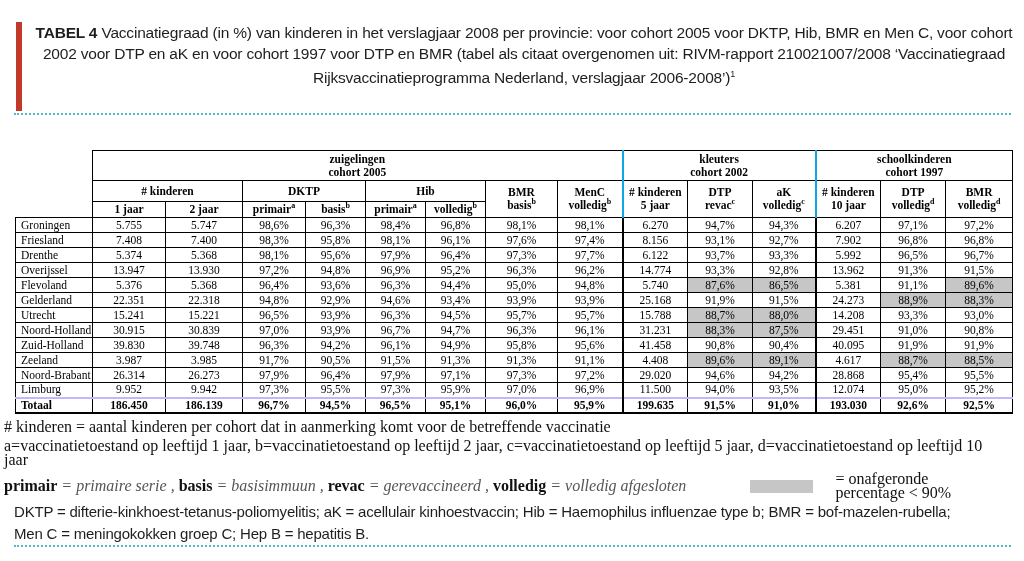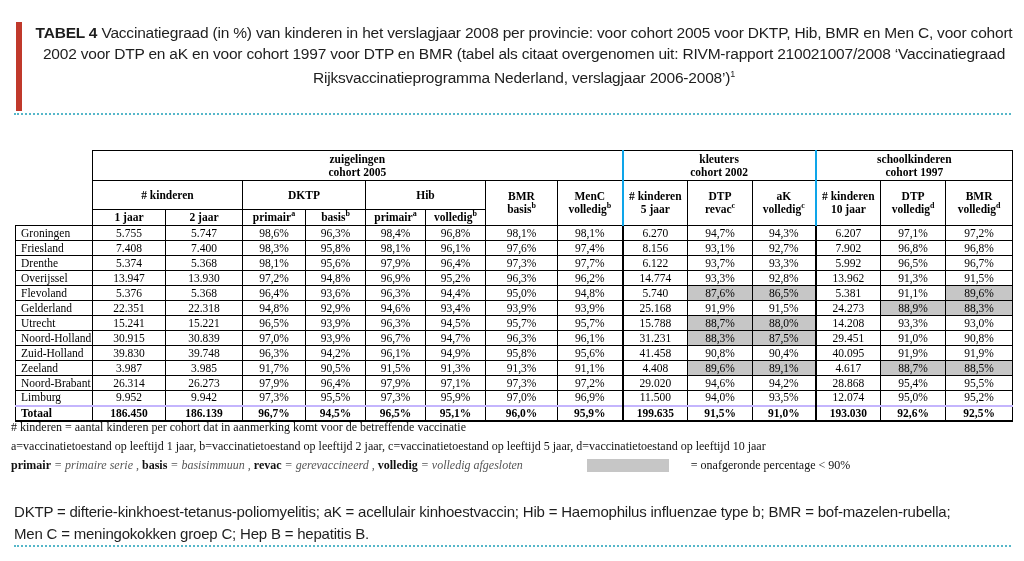--- a/index.html
+++ b/index.html
@@ -38,34 +38,34 @@
     position: absolute; left: 15px; top: 150px; width: 997px;
     border-collapse: collapse; table-layout: fixed;
     font-family: "Liberation Serif", serif; font-size: 11.5px; color: #000;
   }
   .vax th, .vax td {
     border: 1px solid #000; text-align: center; padding: 0 2px;
     overflow: hidden; white-space: nowrap;
   }
   .vax thead th { font-weight: bold; line-height: 13px; }
   .vax thead tr.ghead th { height: 30px; }
-  .vax thead tr.sub th { height: 29px; }
+  .vax thead tr.sub th { height: 21px; }
   .vax thead tr.leaf th { height: 16px; }
   .vax td.blank { border: none; }
   .vax sup { font-size: 8px; line-height: 0; }
   .vax tbody td { height: 15px; line-height: 13px; }
   .vax tbody td:first-child { text-align: left; padding-left: 5px; }
   .vax tbody td.gray { background: var(--gray_cell); }
   .vax tbody tr.total td { font-weight: bold; border-top: 2px solid #c4b5fd; border-bottom: 2px solid #000; }
   .vax .gs { border-left: 2px solid #0ea5e9; }
   .vax tbody td:nth-child(10), .vax tbody td:nth-child(13) { border-left: 2px solid #000; }
   
   .footnotes {
-    position: absolute; left: 11px; top: 420px; width: 995px;
-    font-family: "Liberation Serif", serif; font-size: 12px; color: #111;
+    position: absolute; left: 4px; top: 420px; width: 995px;
+    font-family: "Liberation Serif", serif; font-size: 16px; color: #111;
   }
   .footnotes p { margin: 0 0 5px 0; line-height: 14px; }
   .fn3 { display: flex; align-items: center; }
   .fn3 .term { font-weight: bold; }
   .fn3 .def { font-style: italic; color: #555; white-space: pre; }
   .fn3 .term { white-space: pre; }
   .legend-swatch {
     display: inline-block; width: 82px; height: 13px;
     background: var(--gray_cell); margin-left: 64px;
   }

